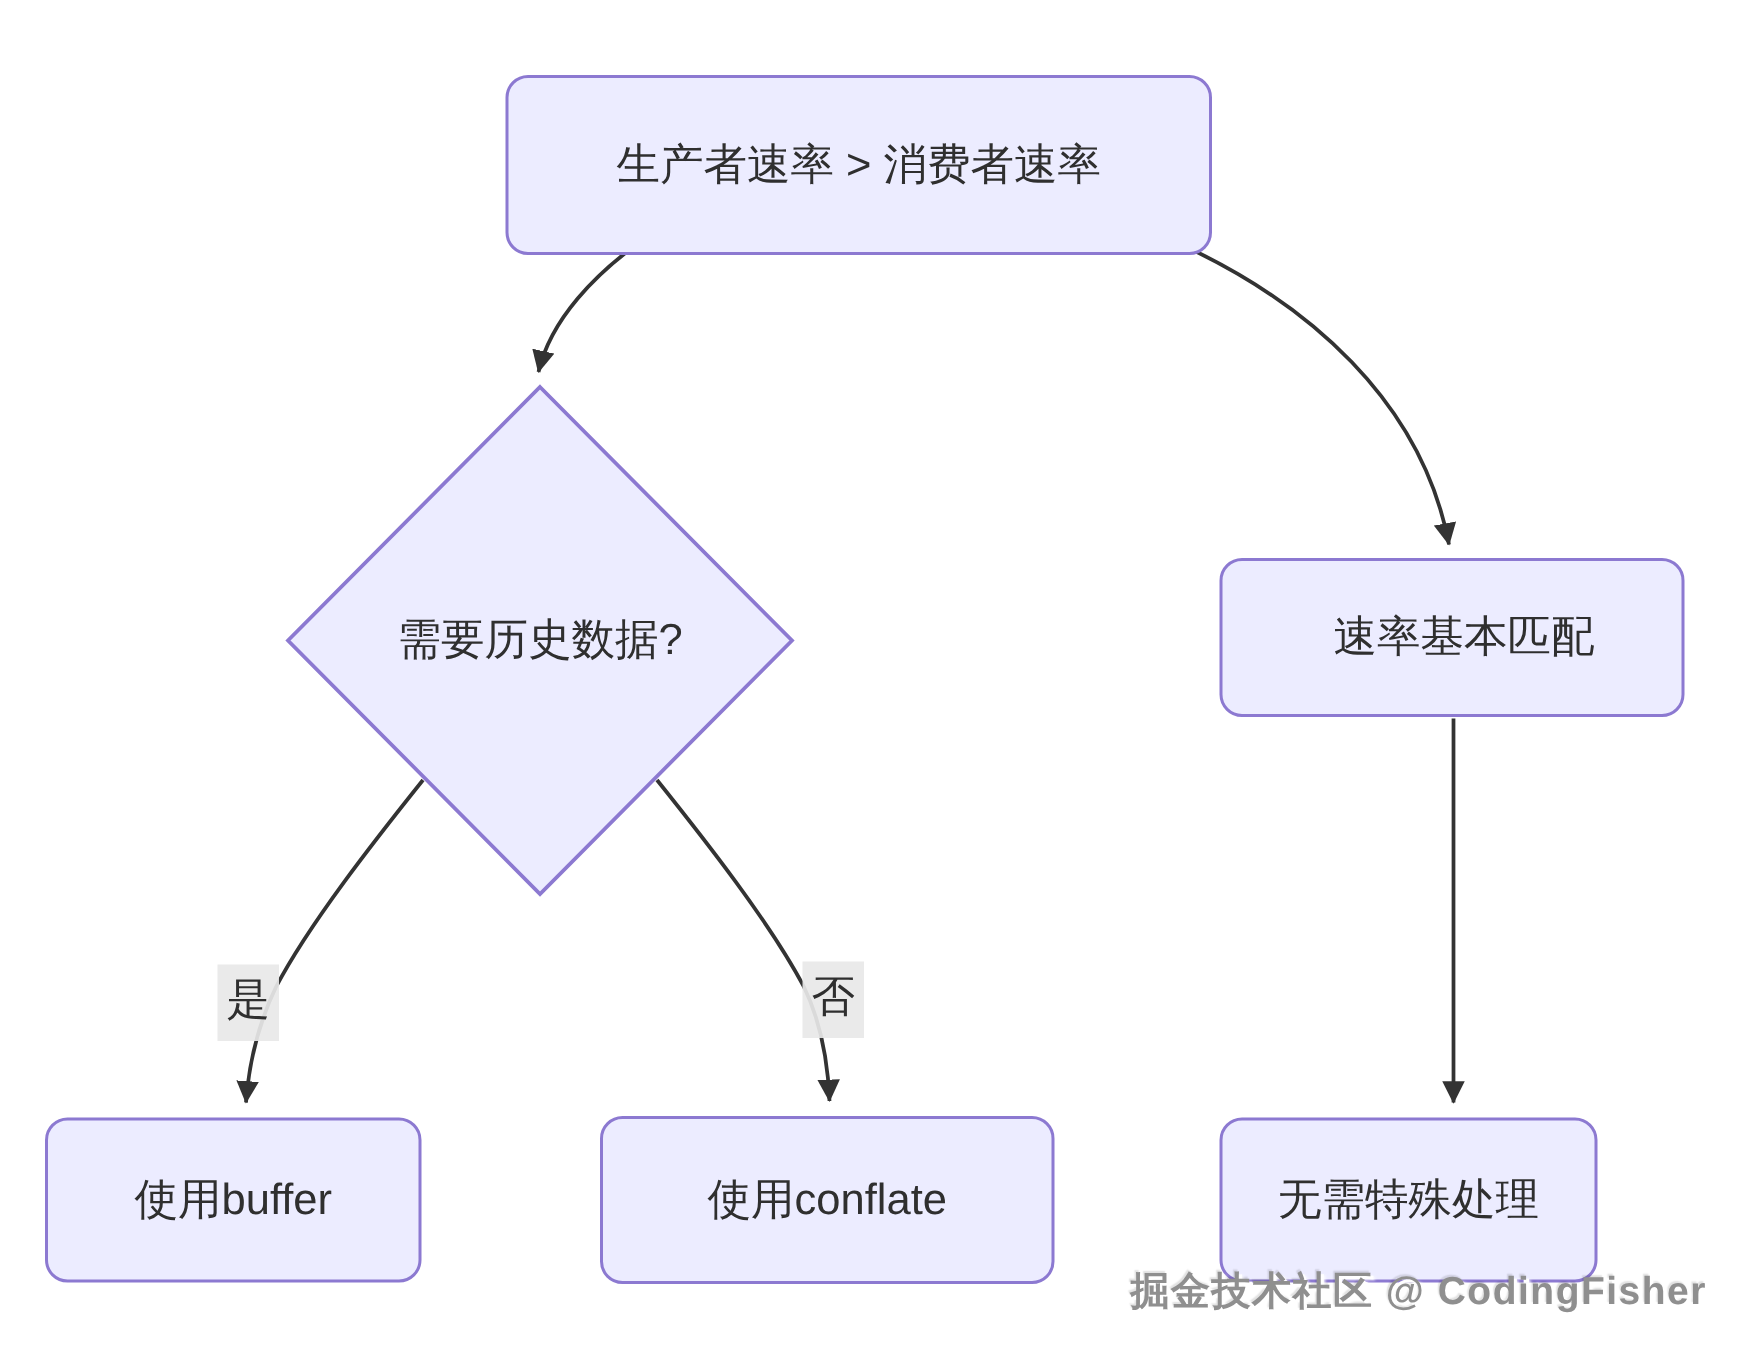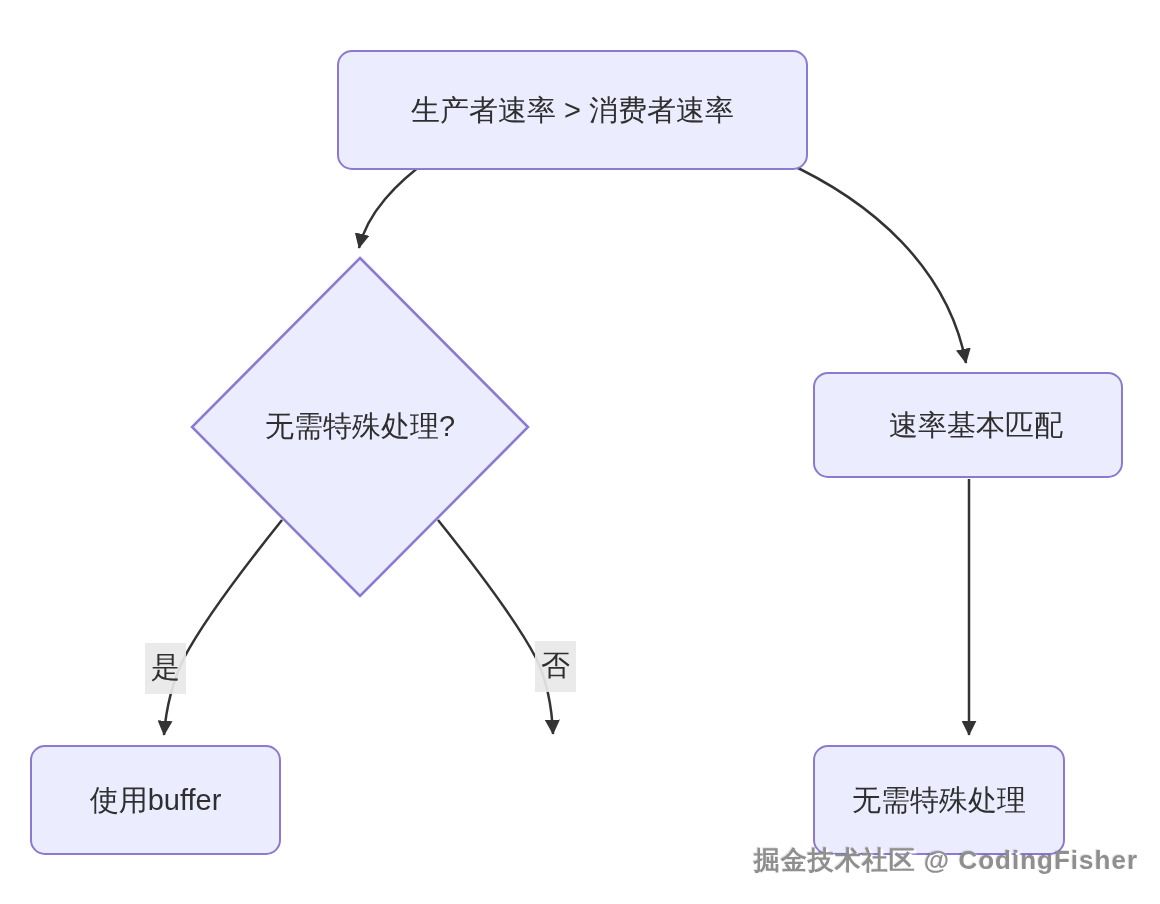--- a/index.html
+++ b/index.html
@@ -96,31 +96,34 @@
     <path d="M 438 520 C 470 560, 514 616, 536 658 C 548 683, 552 708, 553 734" fill="none" stroke="#333333" stroke-width="2.5" marker-end="url(#arrowhead)"></path>
 
     <path d="M 969 479 L 969 735" fill="none" stroke="#333333" stroke-width="2.5" marker-end="url(#arrowhead)"></path>
   </svg>
 
   <div class="node node-root">
     <span>生产者速率 &gt; 消费者速率</span>
   </div>
 
   <div class="decision-label">
-    <span>无需特殊处理?</span>
+    <span>需要历史数据?</span>
   </div>
 
   <div class="node node-matched">
     <span>速率基本匹配</span>
   </div>
 
   <div class="node node-buffer">
     <span>使用buffer</span>
   </div>
 
+  <div class="node node-conflate">
+    <span>使用conflate</span>
+  </div>
 
   <div class="node node-nohandle">
     <span>无需特殊处理</span>
   </div>
 
   <div class="edge-label edge-label-yes">是</div>
   <div class="edge-label edge-label-no">否</div>
 
   <div class="watermark">掘金技术社区 @ CodingFisher</div>
 

